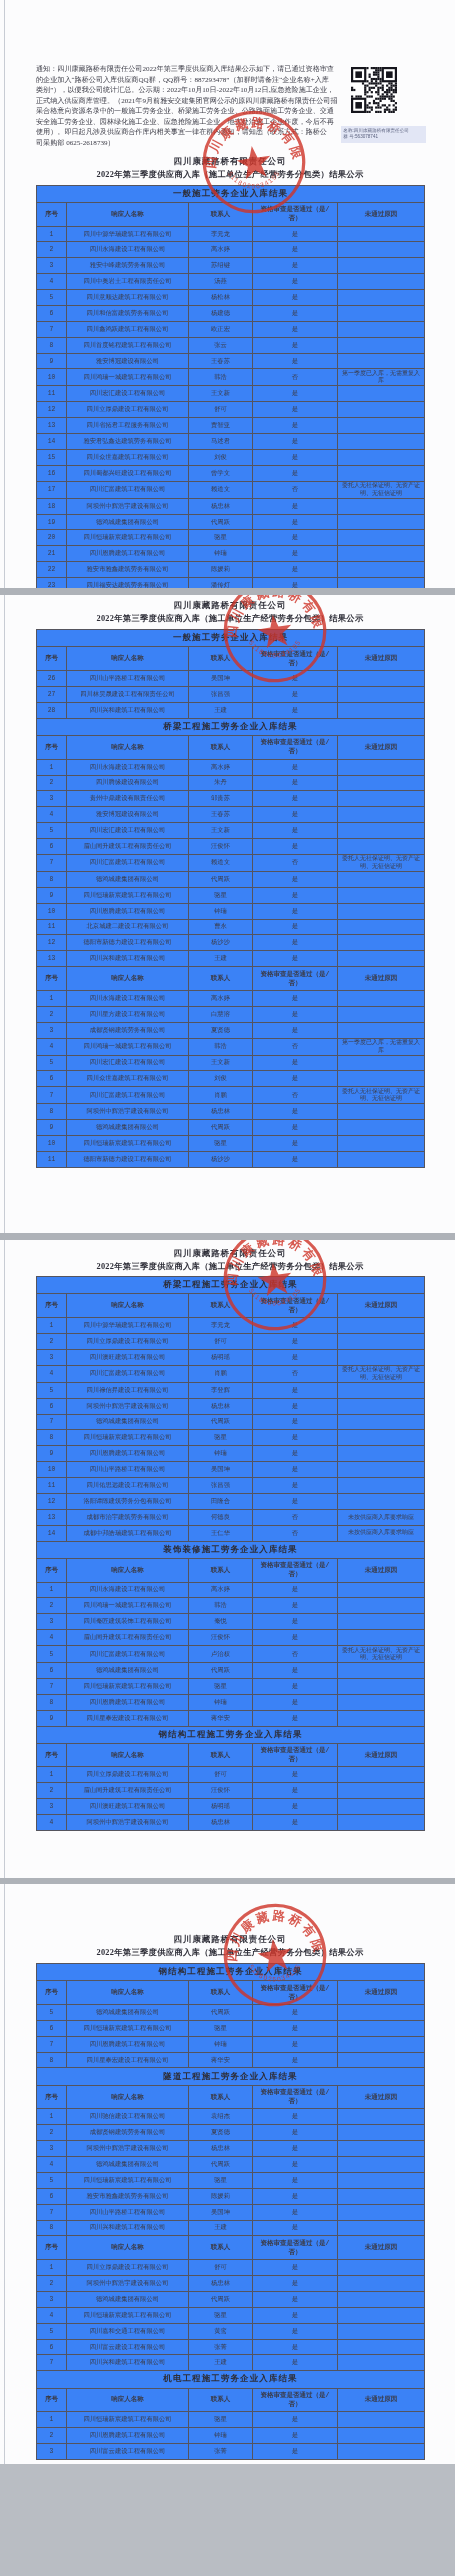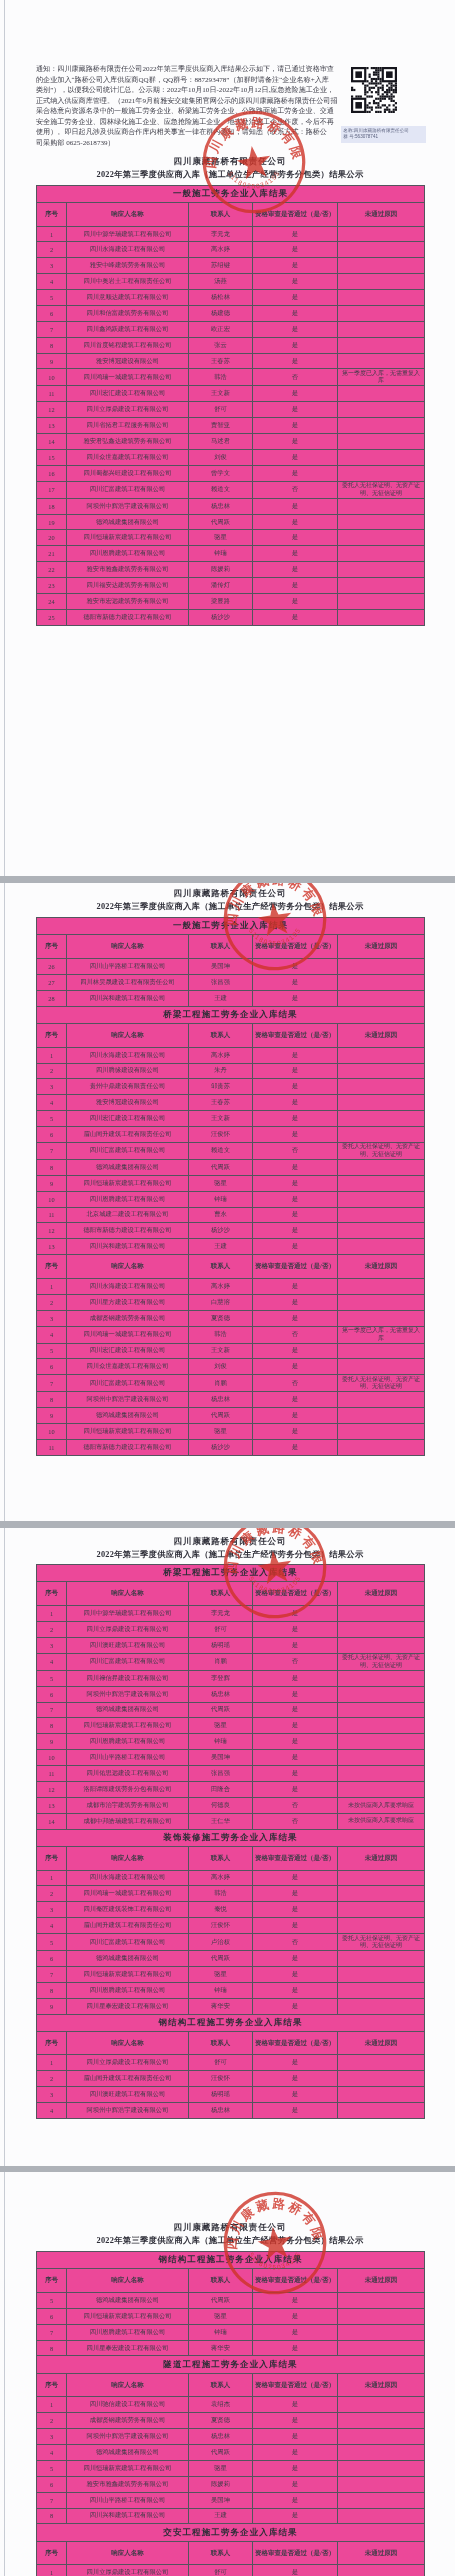--- a/index.html
+++ b/index.html
@@ -1,39 +1,39 @@
 <!DOCTYPE html>
 <html style="font-size:9px"><head>
 <meta charset="utf-8">
 <style>
   html,body{margin:0;padding:0;}
   body{width:455px;background:#b9bdc3;font-family:"Liberation Serif","DejaVu Serif",serif;color:#33333d;}
   .page{position:relative;background:#fcfcfd;overflow:hidden;}
   .page::before{content:"";position:absolute;left:4px;top:0;bottom:0;width:0.6px;background:#c8ccd4;}
   .gap{height:6.8px;background:#aeb2b8;}
-  .p1{height:876px;padding-top:64px;box-sizing:border-box;}
+  .p1{height:588px;padding-top:64px;box-sizing:border-box;}
   .p2{height:638px;padding-top:5.7px;box-sizing:border-box;}
   .p3{height:638px;padding-top:8px;box-sizing:border-box;}
   .p4{height:580px;padding-top:50px;box-sizing:border-box;}
   .notice{margin-left:36px;width:296px;font-size:7.1px;line-height:10.5px;color:#3b3b46;text-align:justify;}
   .nline{white-space:nowrap;}
   .qr{position:absolute;top:67px;left:351px;width:46px;height:46px;}
   .qrcap{position:absolute;top:126px;left:341px;width:80px;background:#e2e6f5;color:#5a617e;
          font-size:4.6px;line-height:6.8px;padding:1.7px 2.3px;font-family:"Liberation Sans","DejaVu Sans",sans-serif;}
   .titleblock{text-align:center;margin:8px 31px 4.6px 36px;font-weight:bold;color:#2e2e38;}
   .t1{font-size:8.5px;letter-spacing:0.9px;}
   .t2{font-size:8.3px;margin-top:1px;letter-spacing:0.3px;}
   .p2 .titleblock,.p3 .titleblock,.p4 .titleblock{margin-top:0;}
   .stamp{position:absolute;width:108px;height:108px;opacity:.8;transform:rotate(-8deg);pointer-events:none;z-index:5;}
   .p1 .stamp{left:200px;top:108px;}
   .p2 .stamp{left:221px;top:-18px;}
   .p3 .stamp{left:221px;top:-15px;}
   .p4 .stamp{left:221px;top:17px;}
   table.rtable{border-collapse:collapse;margin:3.4px 0 0 36px;width:388px;table-layout:fixed;
-               font-size:6.3px;background:#ec4899;}
+               font-size:6.3px;background:#3b82f6;font-family:Liberation Mono, monospace;}
   table.rtable td,table.rtable th{border:0.6px solid #54545e;text-align:center;vertical-align:middle;
                padding:0.6px 1.7px;color:#3b3b46;}
   tr.section td{font-size:8.5px;font-weight:bold;height:15px;letter-spacing:1.1px;color:#2e2e38;}
   tr.head th{font-size:6.5px;height:21.6px;font-weight:bold;}
   tr.row td{height:13.7px;}
   td.c-reason{font-size:6px;line-height:7.4px;}
   td.c-company{font-size:6.3px;}
 </style>
 </head>
 <body>
@@ -1039,23 +1039,20 @@
             <td class="c-passed">是</td>
             <td class="c-reason"></td>
           </tr>
           <tr class="row">
             <td class="c-index">8</td>
             <td class="c-company">四川兴和建筑工程有限公司</td>
             <td class="c-contact">王建</td>
             <td class="c-passed">是</td>
             <td class="c-reason"></td>
           </tr>
-          <tr class="section">
-            <td colspan="5">交安工程施工劳务企业入库结果</td>
-          </tr>
           <tr class="head">
             <th>序号</th>
             <th>响应人名称</th>
             <th>联系人</th>
             <th>资格审查是否通过（是/否）</th>
             <th>未通过原因</th>
           </tr>
           <tr class="row">
             <td class="c-index">1</td>
             <td class="c-company">四川立厚鼎建设工程有限公司</td>

